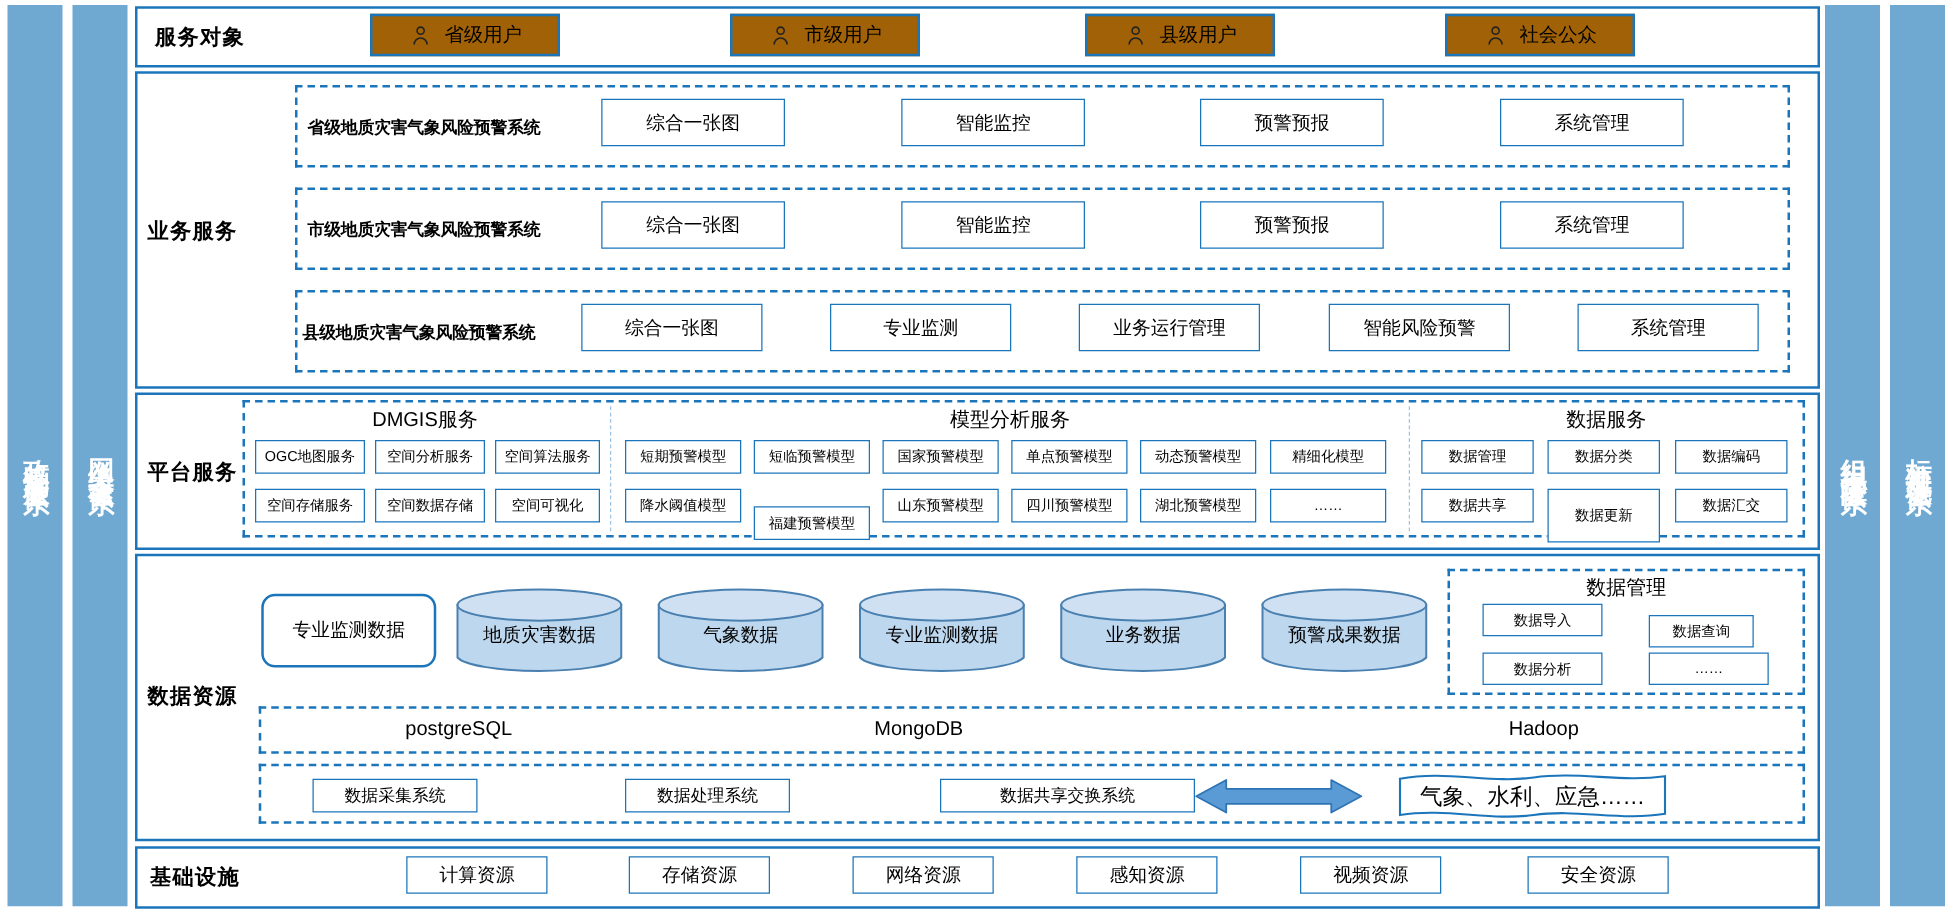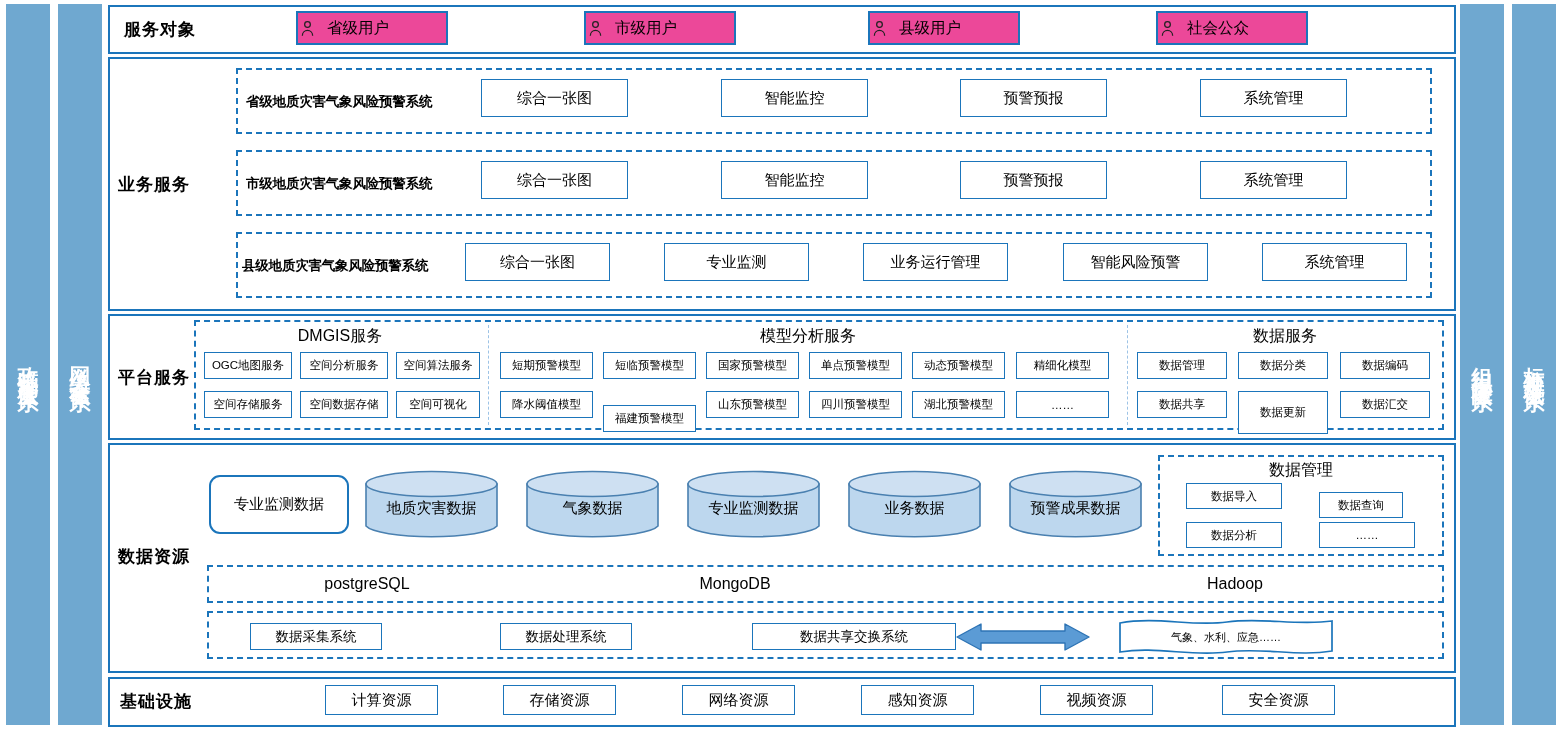--- a/index.html
+++ b/index.html
@@ -52,22 +52,22 @@
     position:absolute;font-size:16px;color:#000;white-space:nowrap;
     text-align:center;
   }
   .sysname{
     position:absolute;font-size:13.5px;font-weight:bold;color:#000;
     white-space:nowrap;letter-spacing:-0.2px;
   }
 
   
   .userbox{
-    position:absolute;border:2px solid #1B75BB;background:#ec4899;
-    display:flex;align-items:center;justify-content:flex-start;gap:10px;
+    position:absolute;border:2px solid #1B75BB;background:#a16207;
+    display:flex;align-items:center;justify-content:center;gap:10px;
     font-size:15.5px;box-sizing:border-box;
   }
   .person-ico{width:19px;height:19px;display:block;flex:none;}
 
   
   .cyl{position:absolute;}
   .cyl svg{position:absolute;inset:0;width:100%;height:100%;}
   .cyl span{
     position:absolute;inset:0;display:flex;align-items:center;
     justify-content:center;font-size:15px;color:#000;white-space:nowrap;
@@ -84,21 +84,21 @@
   
   .dbtext{
     position:absolute;font-size:16px;color:#000;white-space:nowrap;text-align:center;
   }
 
   
   .wavebox{position:absolute;}
   .wavebox svg{position:absolute;inset:0;width:100%;height:100%;}
   .wavebox span{
     position:absolute;inset:0;display:flex;align-items:center;justify-content:center;
-    font-size:11px;white-space:nowrap;
+    font-size:18px;white-space:nowrap;
   }
 
   .arrow{position:absolute;}
   .arrow svg{width:100%;height:100%;display:block;}
 </style>
 </head>
 <body>
 
 <div class="canvas">
 

